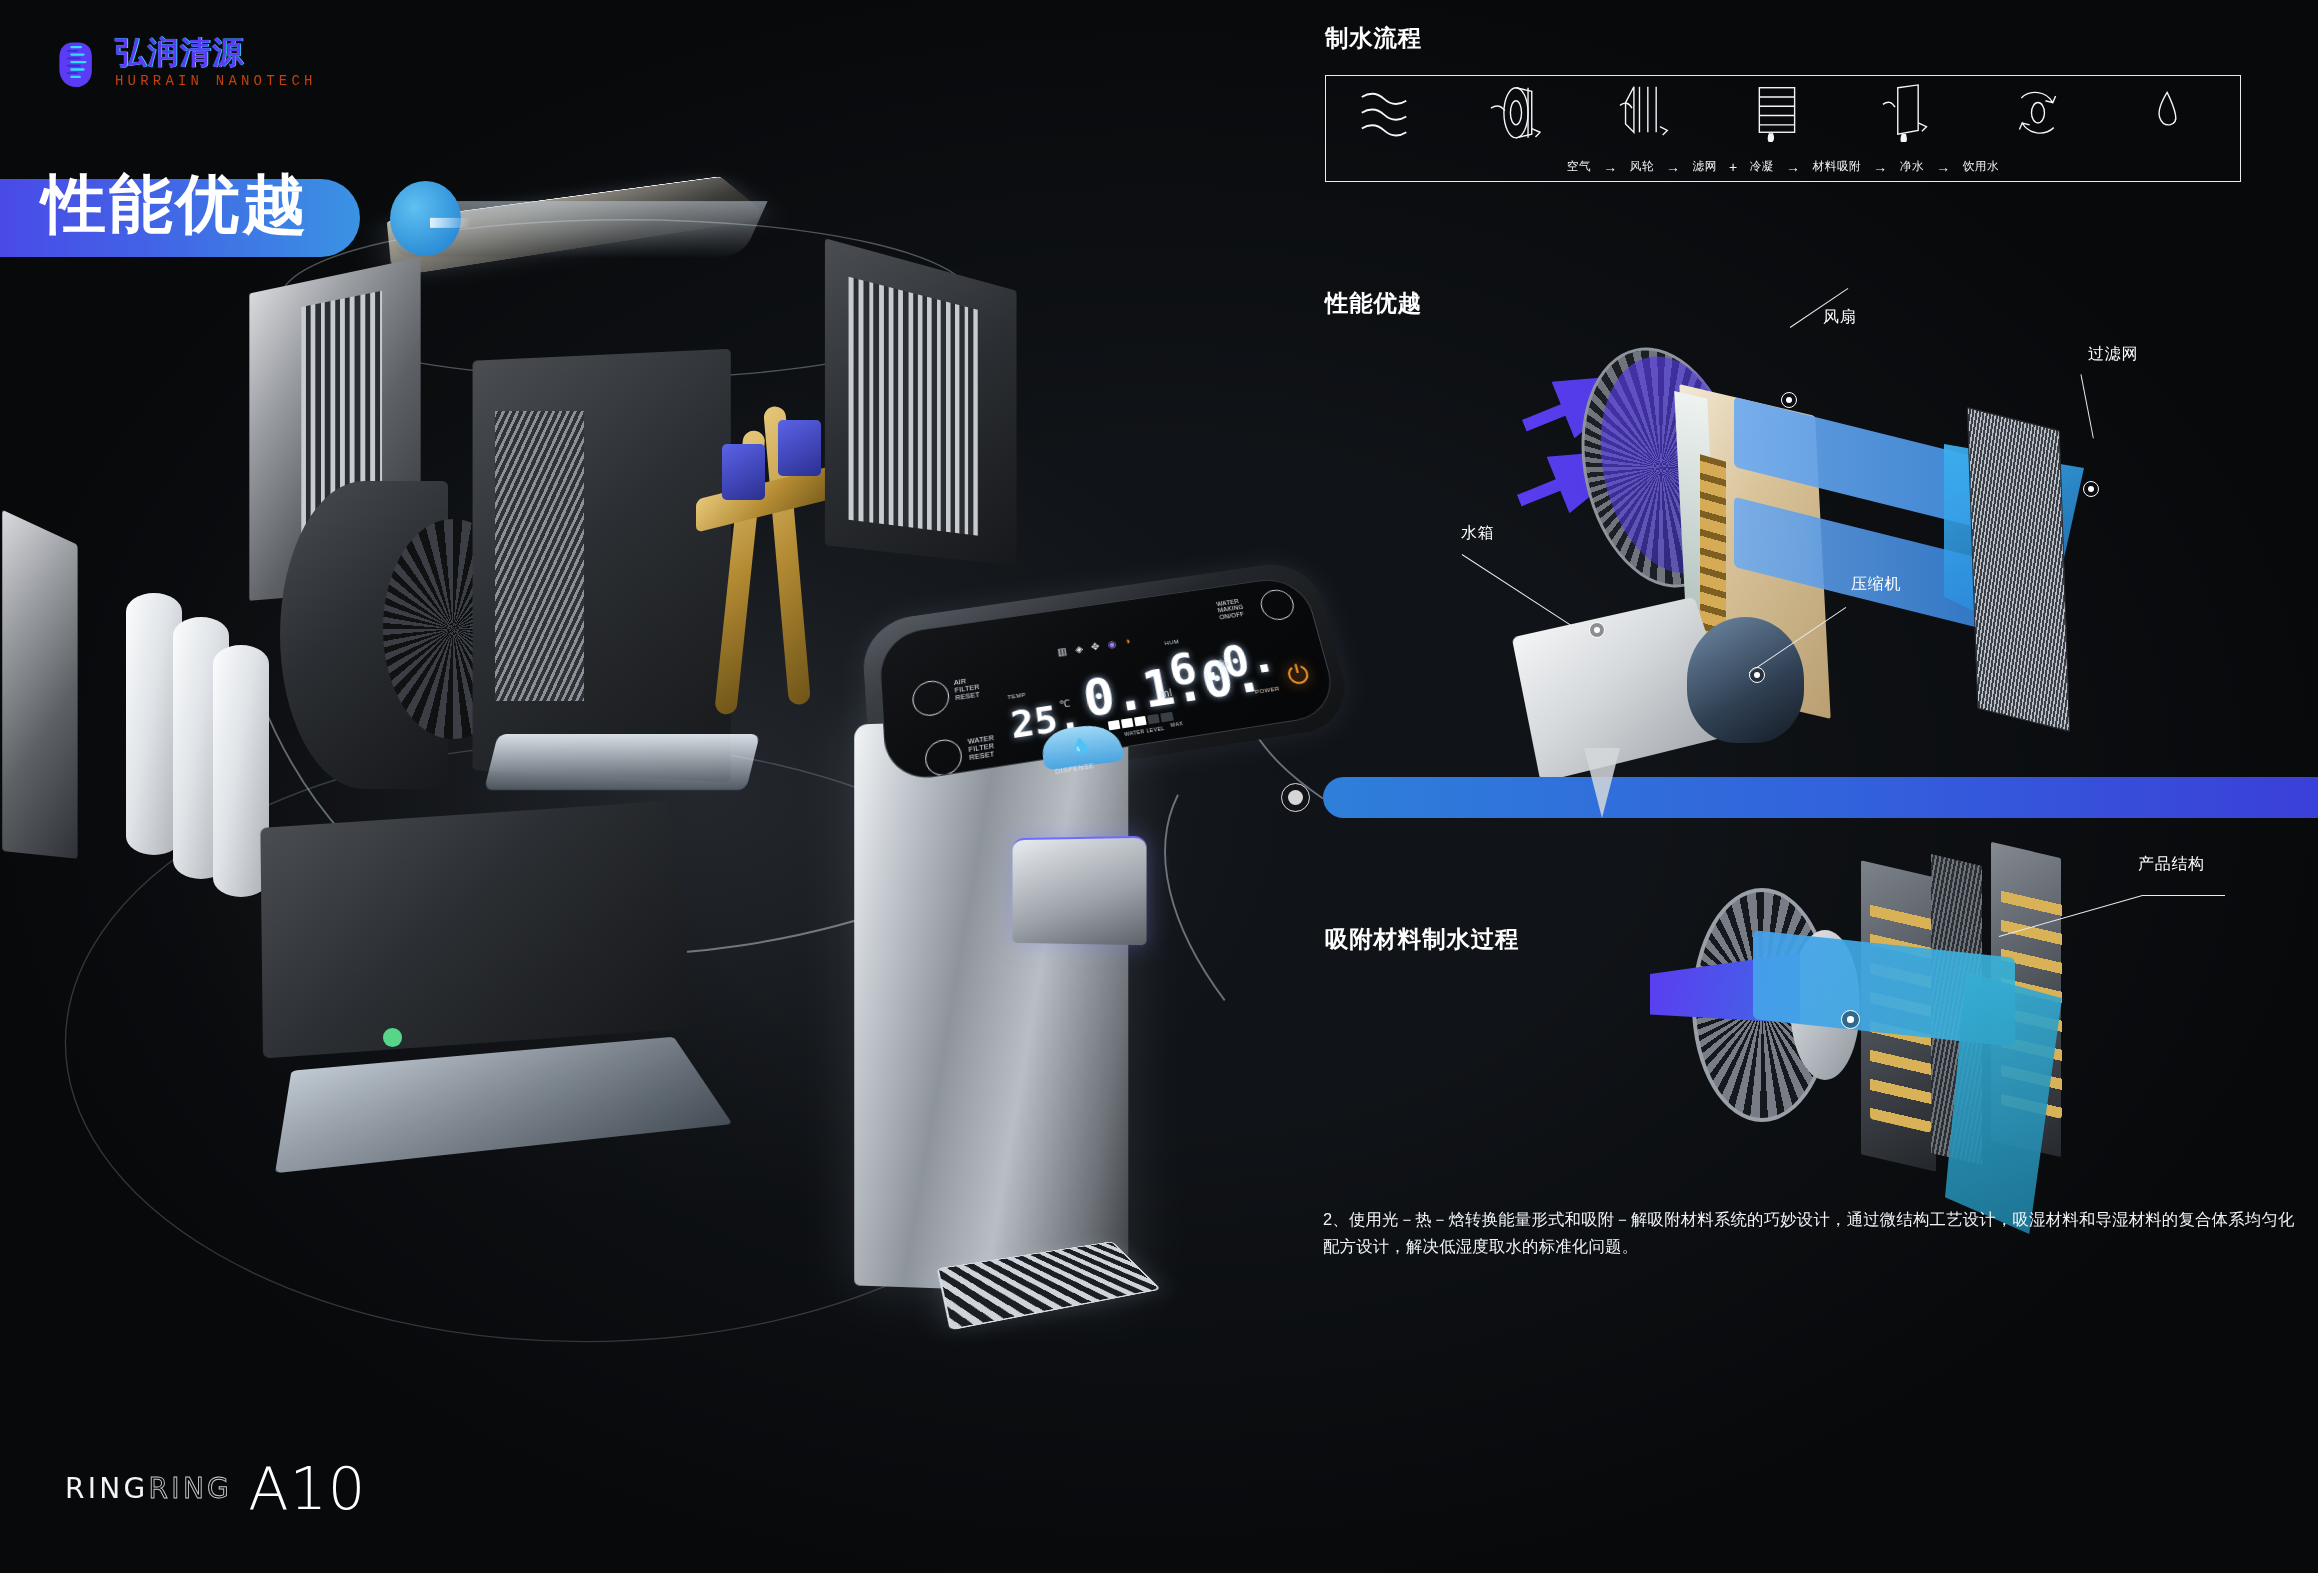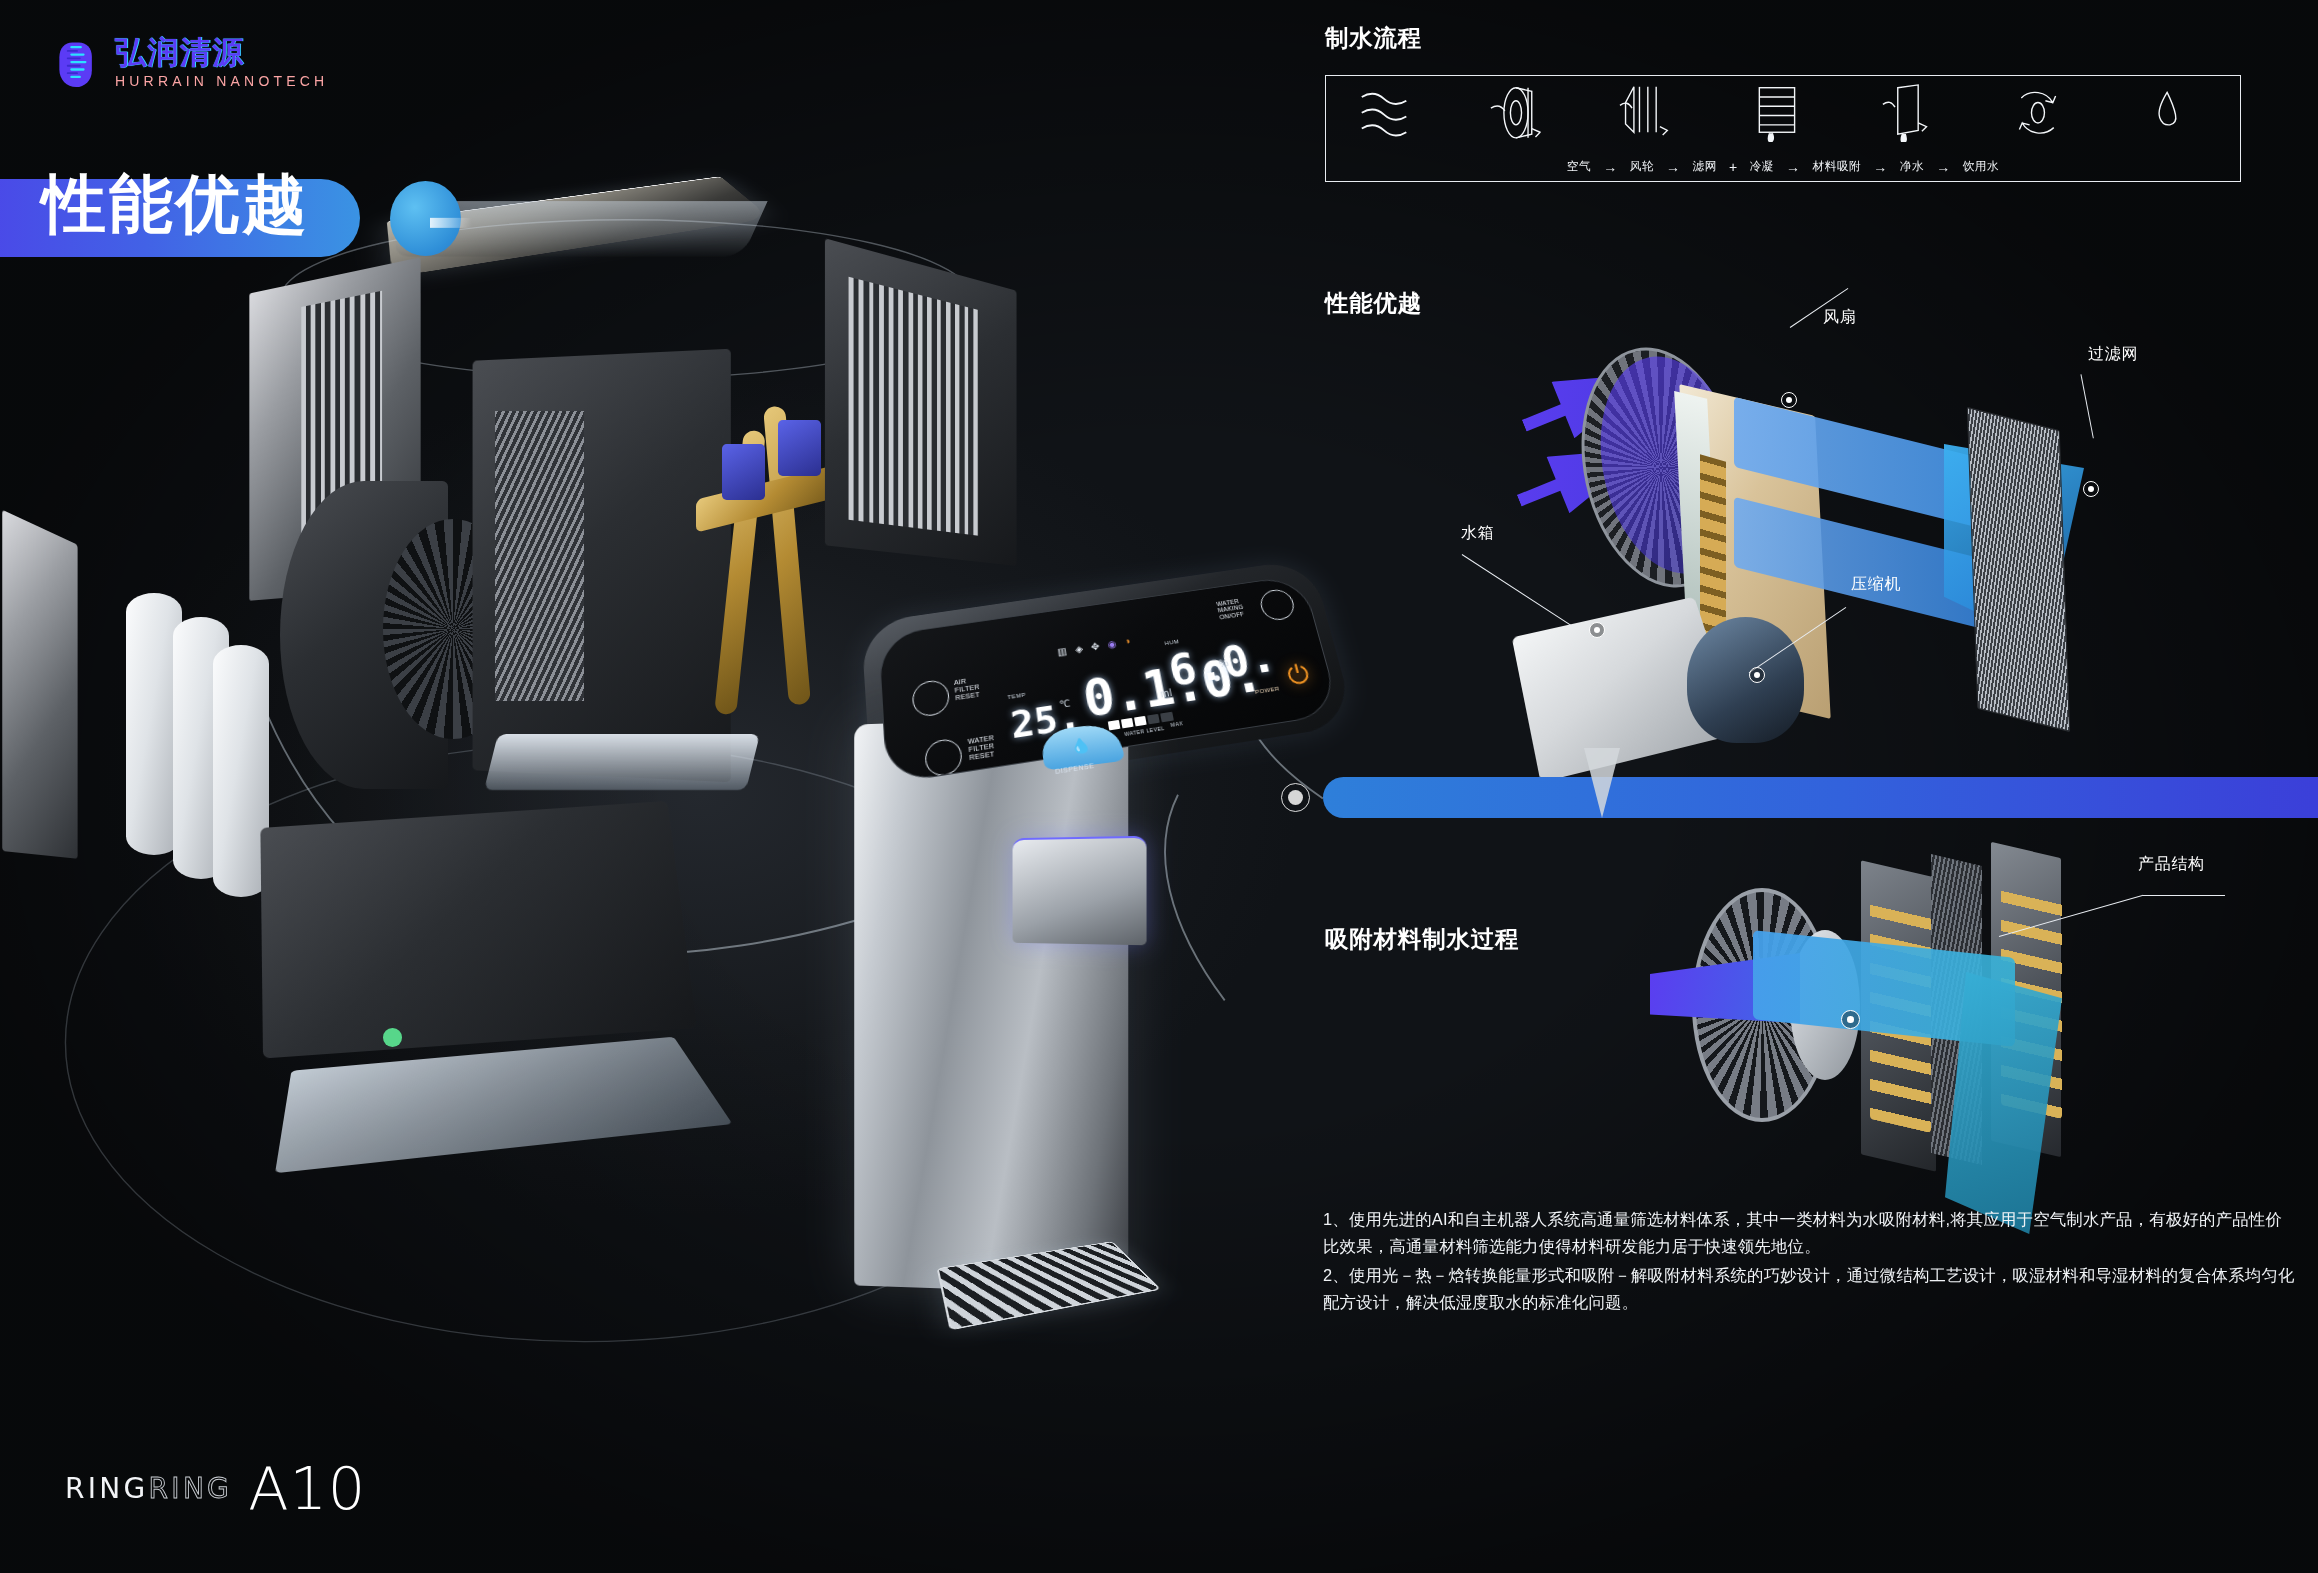--- a/index.html
+++ b/index.html
@@ -19,21 +19,21 @@
       radial-gradient(ellipse 608px 421px at 1823px 514px, #191d22 0%, #121519 60%, #0f1215 100%),
       linear-gradient(180deg,#101316 0%, #14171b 50%, #0f1215 100%);
   }
   .vig { position:absolute; inset:0; background:radial-gradient(ellipse 1215px 841px at 1159px 785px, rgba(0,0,0,0) 40%, rgba(0,0,0,.55) 100%); }
 
   
   #logo { position:absolute; left:51px; top:35px; display:flex; align-items:center; gap:12px; }
   .logo-mark { width:52px; height:55px; position:relative; }
   .logo-txt-cn { font-size:31px; font-weight:bold; letter-spacing:1.4px;
     color:#5B3BF5; text-shadow:0 0 0.9px #37d2ff, 0.9px 0 0 #2de0ff; line-height:1; }
-  .logo-txt-en { font-size:14px; letter-spacing:4.2px; color:#fca5a5; margin-top:5.6px; line-height:1; }
+  .logo-txt-en { font-size:14px; letter-spacing:4.2px; color:#c2410c; margin-top:5.6px; line-height:1;font-family:Liberation Mono, monospace; }
 
   
   #title-badge {
     position:absolute; left:-28px; top:179px;
     width:388px; height:78px; border-radius:0 56px 56px 0;
     background:linear-gradient(90deg,#4B46E8 0%, #4262E6 45%, #3A93E3 100%);
   }
   #title-text {
     position:absolute; left:42px; top:164px;
     font-size:64px; font-weight:bold; letter-spacing:2.8px;
@@ -458,21 +458,20 @@
   <div class="co-dot" style="left:158px;top:155px;width:18.7px;height:18.7px">
       <i style="width:6.5px;height:6.5px"></i>
     </div>
 </div>
 
 <div class="callout" style="left:2138px;top:854px">产品结构</div>
 <div class="co-line" style="left:2143px;top:895px;width:82px"></div>
 <div class="co-line" style="left:1999px;top:936px;width:150px;transform:rotate(-16deg)"></div>
 
 <div id="ads-text">
-  <p>1、使用先进的AI和自主机器人系统高通量筛选材料体系，其中一类材料为水吸附材料,将其应用于空气制水产品，有极好的产品性价比效果，高通量材料筛选能力使得材料研发能力居于快速领先地位。</p>
   <p>2、使用光－热－焓转换能量形式和吸附－解吸附材料系统的巧妙设计，通过微结构工艺设计，吸湿材料和导湿材料的复合体系均匀化配方设计，解决低湿度取水的标准化问题。</p>
 </div>
 
 <div id="model">
   <div class="ring-stack">
     <span class="ring-a">RING</span>
     <span class="ring-b">RING</span>
   </div>
   <div id="model-name">A10</div>
 </div>

